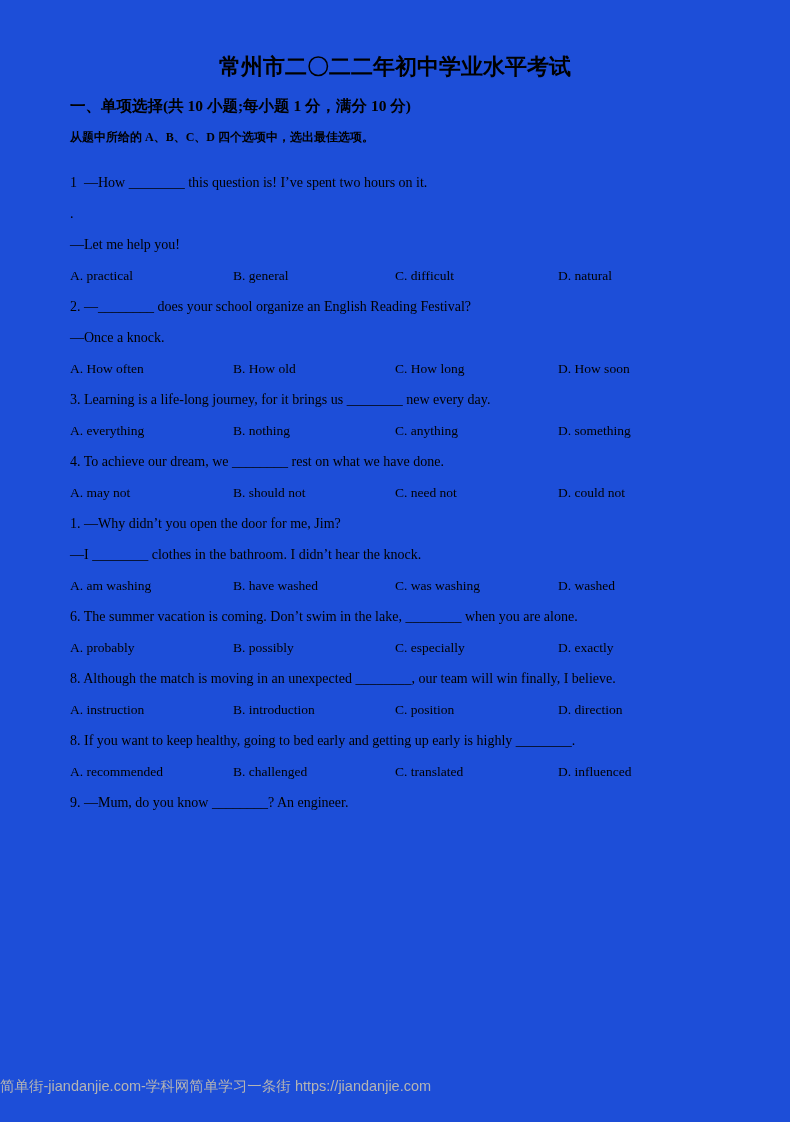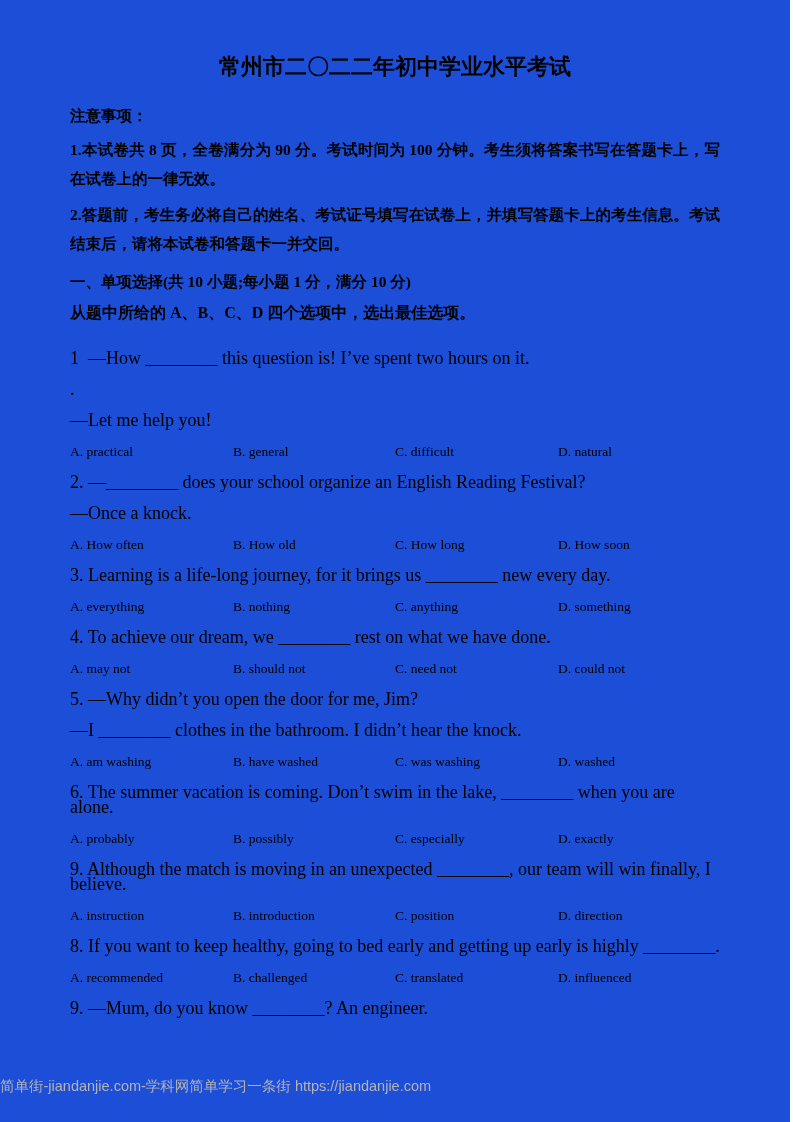--- a/index.html
+++ b/index.html
@@ -42,28 +42,28 @@
     margin: 7px 0 0 0;
     text-align: justify;
   }
   .section-heading {
     font-size: 15.5px;
     font-weight: 700;
     line-height: 24px;
     margin: 12px 0 0 0;
   }
   .section-instruction {
-    font-size: 16px;
+    font-size: 12px;
     font-weight: 700;
     line-height: 24px;
     margin: 7px 0 0 0;
   }
   #questions { margin-top: 26px; }
   .q-line {
-    font-size: 18px;
+    font-size: 14px;
     line-height: 15px;
     margin: 0 0 16px 0;
     white-space: pre-wrap;
   }
   .options {
     display: grid;
     grid-template-columns: 163px 162px 163px 1fr;
     font-size: 13.5px;
     line-height: 15px;
     margin: 0 0 16px 0;
@@ -79,25 +79,20 @@
     font-size: 14.5px;
     font-family: Liberation Sans, sans-serif;
   }
 </style>
 </head>
 <body>
 
 <div class="page">
   <h1 class="title">常州市二〇二二年初中学业水平考试</h1>
 
-  <div>
-    <p class="notice-heading">注意事项：</p>
-    <p class="notice">1.本试卷共 8 页，全卷满分为 90 分。考试时间为 100 分钟。考生须将答案书写在答题卡上，写在试卷上的一律无效。</p>
-    <p class="notice">2.答题前，考生务必将自己的姓名、考试证号填写在试卷上，并填写答题卡上的考生信息。考试结束后，请将本试卷和答题卡一并交回。</p>
-  </div>
 
   <p class="section-heading">一、单项选择(共 10 小题;每小题 1 分，满分 10 分)</p>
   <p class="section-instruction">从题中所给的 A、B、C、D 四个选项中，选出最佳选项。</p>
 
   <div id="questions">
       <div class="question">
         <div class="q-line">1  —How ________ this question is! I’ve spent two hours on it.</div>
         <div class="q-line">.</div>
         <div class="q-line">—Let me help you!</div>
         <div class="options">
@@ -129,40 +124,40 @@
       <div class="question">
         <div class="q-line">4. To achieve our dream, we ________ rest on what we have done.</div>
         <div class="options">
           <div class="option">A. may not</div>
           <div class="option">B. should not</div>
           <div class="option">C. need not</div>
           <div class="option">D. could not</div>
         </div>
       </div>
       <div class="question">
-        <div class="q-line">5. —Why didn’t you open the door for me, Jim?</div>
+        <div class="q-line">1. —Why didn’t you open the door for me, Jim?</div>
         <div class="q-line">—I ________ clothes in the bathroom. I didn’t hear the knock.</div>
         <div class="options">
           <div class="option">A. am washing</div>
           <div class="option">B. have washed</div>
           <div class="option">C. was washing</div>
           <div class="option">D. washed</div>
         </div>
       </div>
       <div class="question">
         <div class="q-line">6. The summer vacation is coming. Don’t swim in the lake, ________ when you are alone.</div>
         <div class="options">
           <div class="option">A. probably</div>
           <div class="option">B. possibly</div>
           <div class="option">C. especially</div>
           <div class="option">D. exactly</div>
         </div>
       </div>
       <div class="question">
-        <div class="q-line">9. Although the match is moving in an unexpected ________, our team will win finally, I believe.</div>
+        <div class="q-line">8. Although the match is moving in an unexpected ________, our team will win finally, I believe.</div>
         <div class="options">
           <div class="option">A. instruction</div>
           <div class="option">B. introduction</div>
           <div class="option">C. position</div>
           <div class="option">D. direction</div>
         </div>
       </div>
       <div class="question">
         <div class="q-line">8. If you want to keep healthy, going to bed early and getting up early is highly ________.</div>
         <div class="options">

